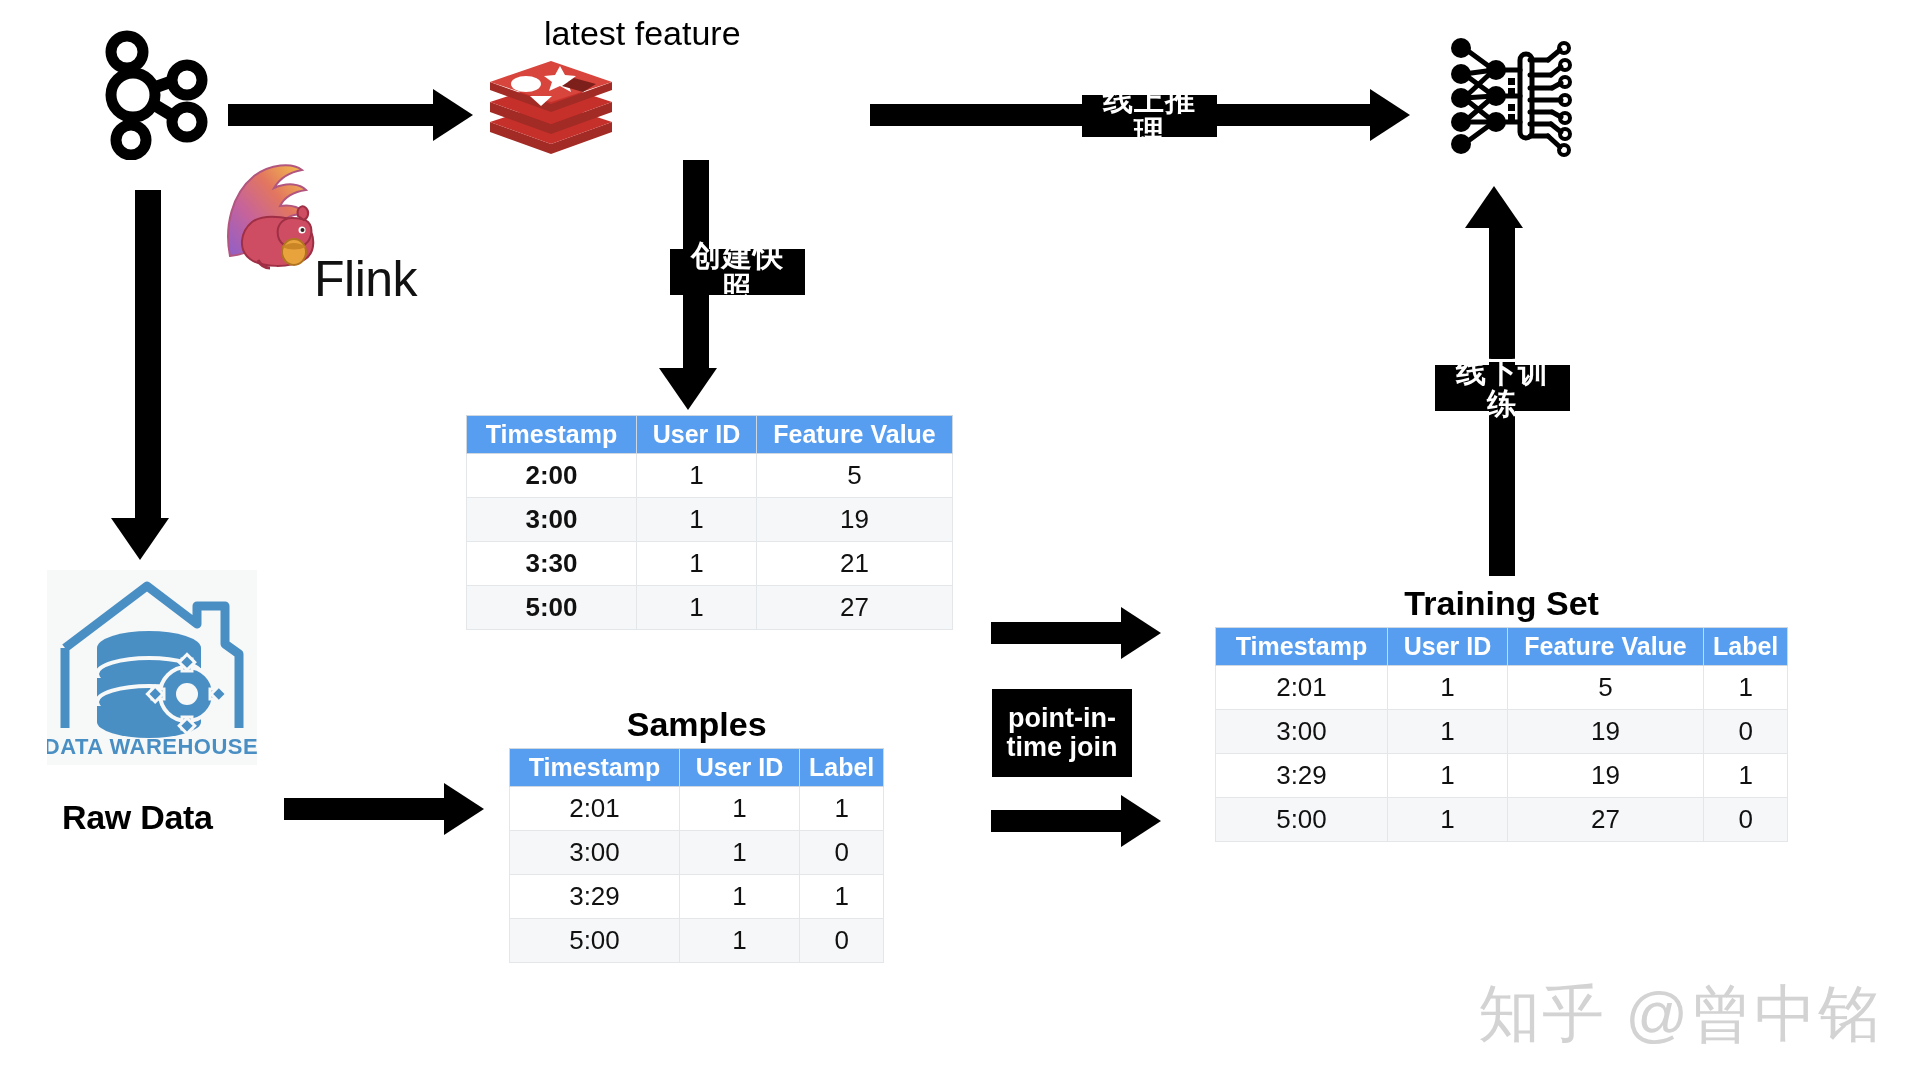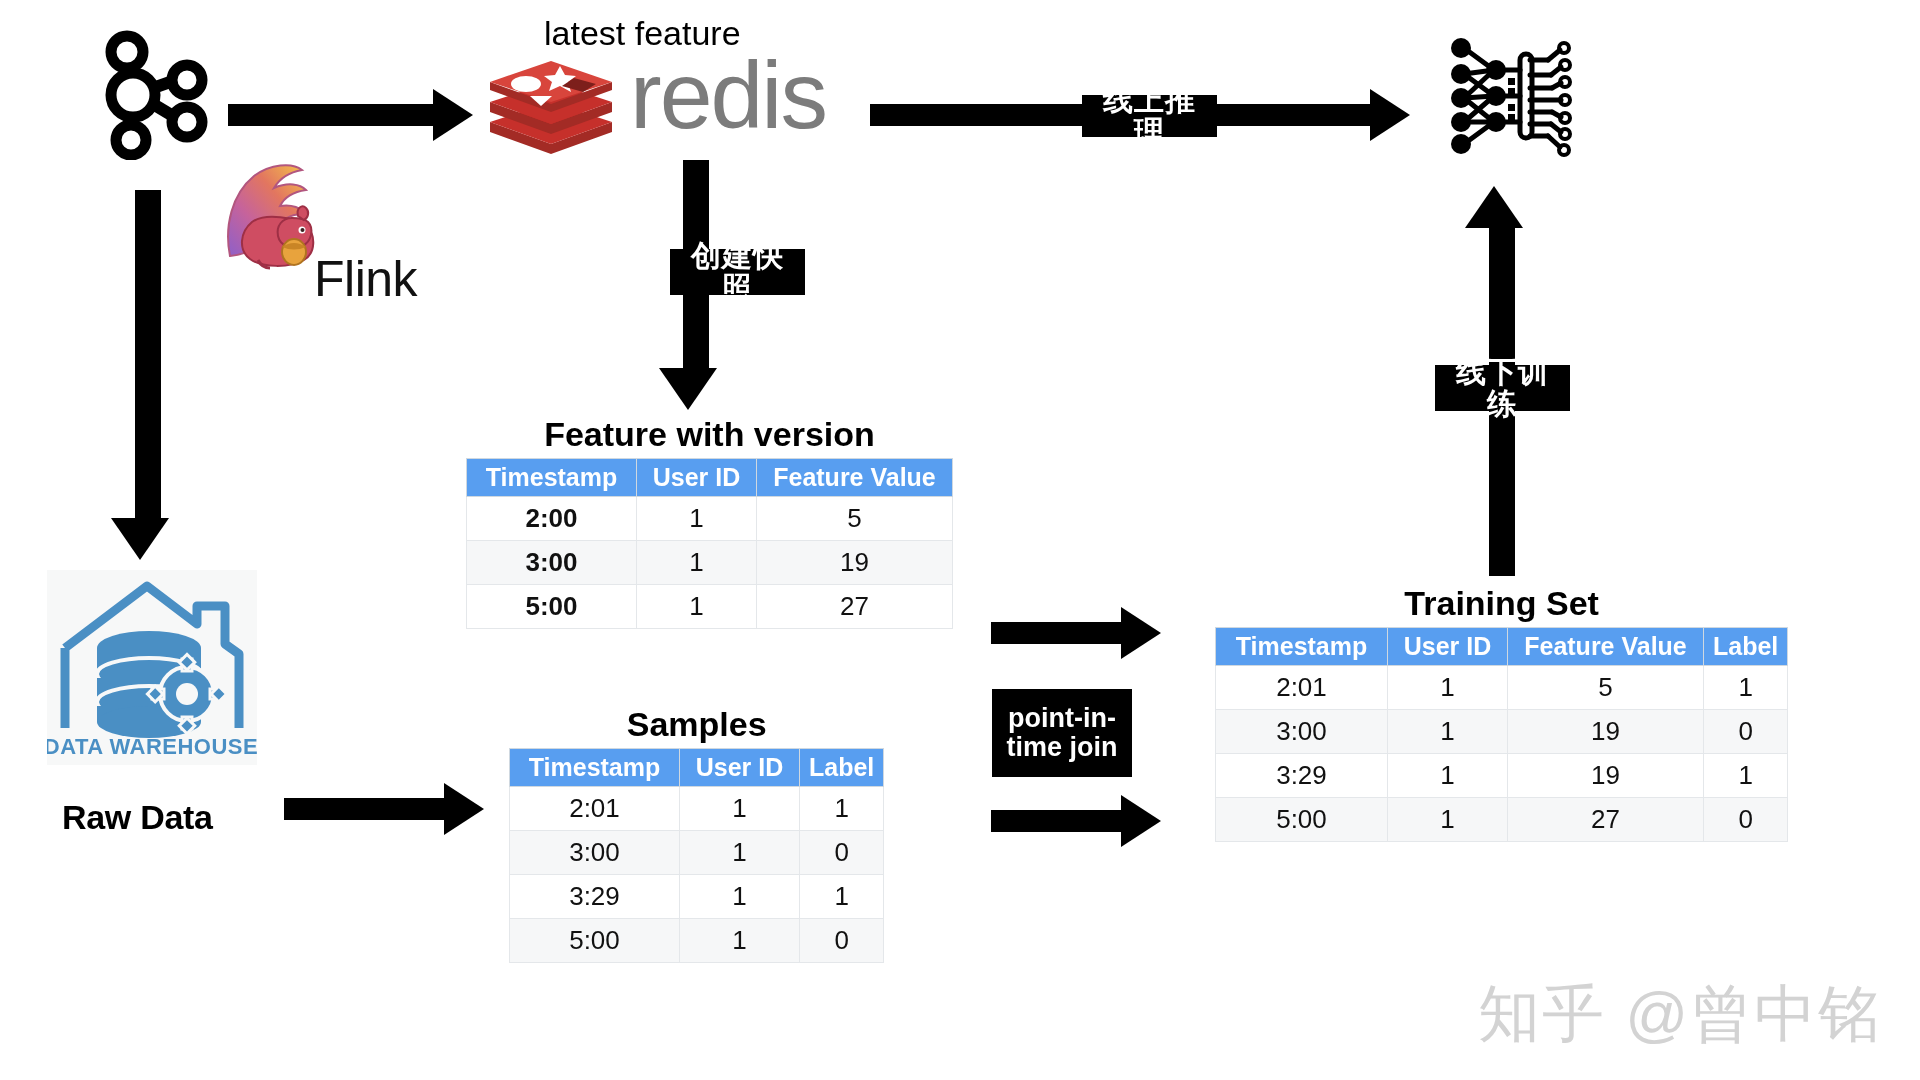--- a/index.html
+++ b/index.html
@@ -187,21 +187,20 @@
 
       <path d="M4 32 L65 54 L126 32 L126 24 L65 46 L4 24 Z" fill="#a32b25"></path>
       <path d="M4 24 L65 44 L126 24 L65 3 Z" fill="#d8453c"></path>
 
       <ellipse cx="40" cy="26" rx="15" ry="8" fill="#ffffff"></ellipse>
       <path d="M74 8 l5 9 11 1 -8 6 3 10 -11 -6 -11 5 3 -9 -8 -6 11 -1 Z" fill="#ffffff"></path>
       <path d="M44 38 l22 0 -11 10 Z" fill="#ffffff"></path>
       <path d="M88 20 l22 6 -13 8 -21 -6 Z" fill="#7d1f1b"></path>
     </svg>
   </div>
-  <div class="abs redis-word" style="left:630px; top:48px;">redis</div>
 
   <div class="arrow-h" style="left:870px; top:104px; width:540px; height:22px;">
     <div class="shaft" style="flex:1;"></div>
     <div class="head" style="border-left-width:40px; border-top-width:26px; border-bottom-width:26px;"></div>
   </div>
   <div class="abs chip cn" style="left:1082px; top:95px; width:135px; height:42px;">线上推理</div>
 
   <div class="abs" style="left:1448px; top:30px; width:130px; height:130px;">
     <svg width="130" height="130" viewBox="0 0 130 130" aria-hidden="true">
       <g stroke="#000" stroke-width="5" fill="none" stroke-linecap="round">
@@ -350,39 +349,43 @@
   </div>
 
   <div class="abs title-text" style="left:62px; top:798px;">Raw Data</div>
 
   <div class="arrow-h" style="left:284px; top:798px; width:200px; height:22px;">
     <div class="shaft" style="flex:1;"></div>
     <div class="head" style="border-left-width:40px; border-top-width:26px; border-bottom-width:26px;"></div>
   </div>
 
   <div class="abs" style="left:466px; top:415px;">
-    <div class="tbl-caption">Feature with version</div>
     <table class="dt">
       <thead>
         <tr>
           <th style="width:170px;">Timestamp</th>
           <th style="width:120px;">User ID</th>
           <th style="width:196px;">Feature Value</th>
         </tr>
       </thead>
       <tbody>
         <tr>
           <td class="first-col">2:00</td>
           <td>1</td>
           <td>5</td>
         </tr>
         <tr>
           <td class="first-col">3:00</td>
           <td>1</td>
           <td>19</td>
+        </tr>
+        <tr>
+          <td class="first-col">3:30</td>
+          <td>1</td>
+          <td>21</td>
         </tr>
         <tr>
           <td class="first-col">5:00</td>
           <td>1</td>
           <td>27</td>
         </tr>
       </tbody>
     </table>
   </div>
 

